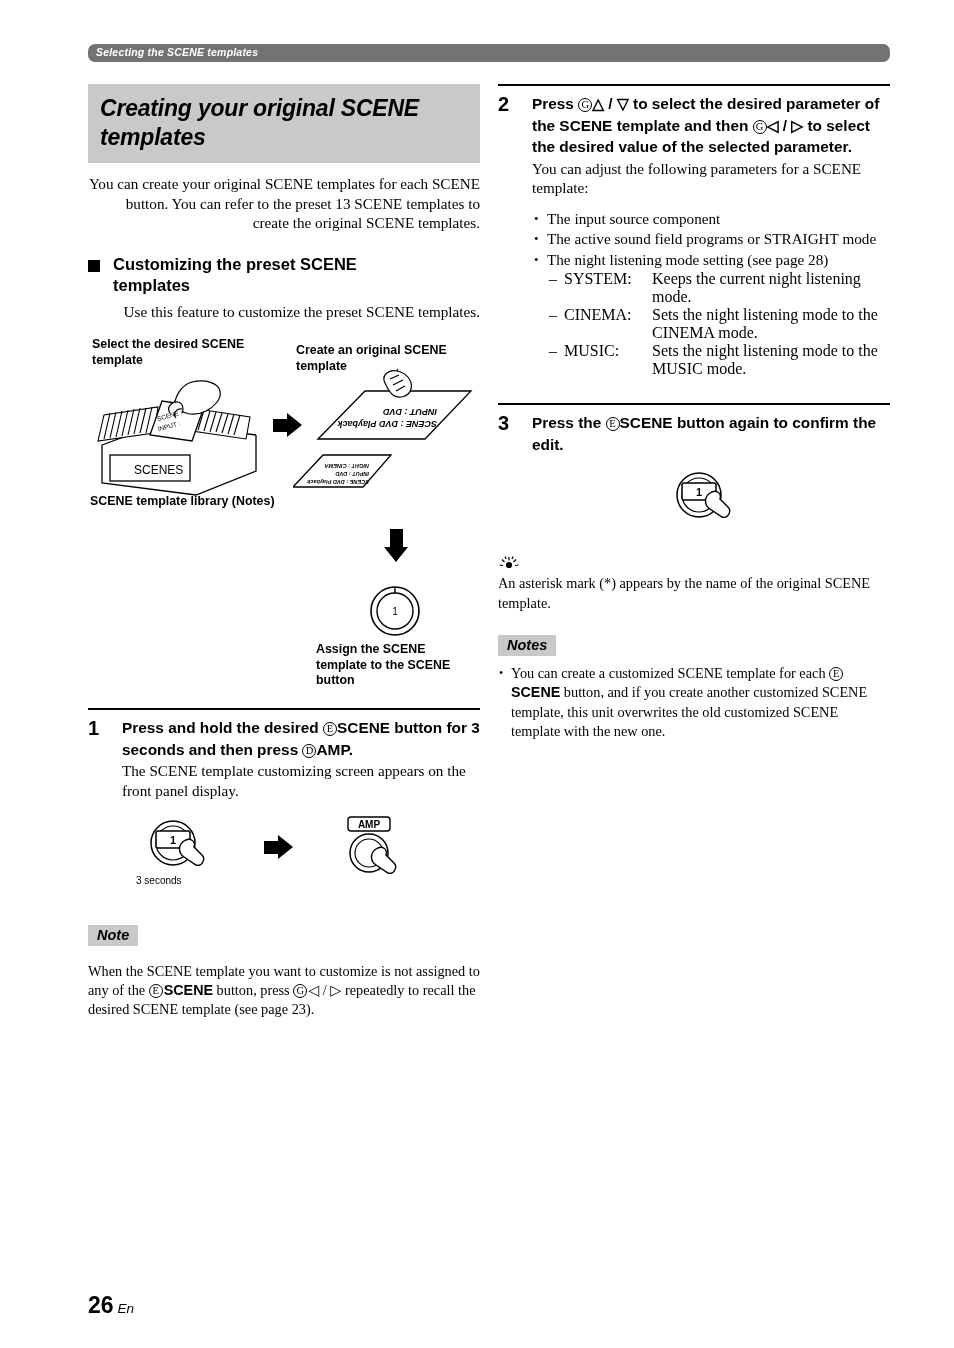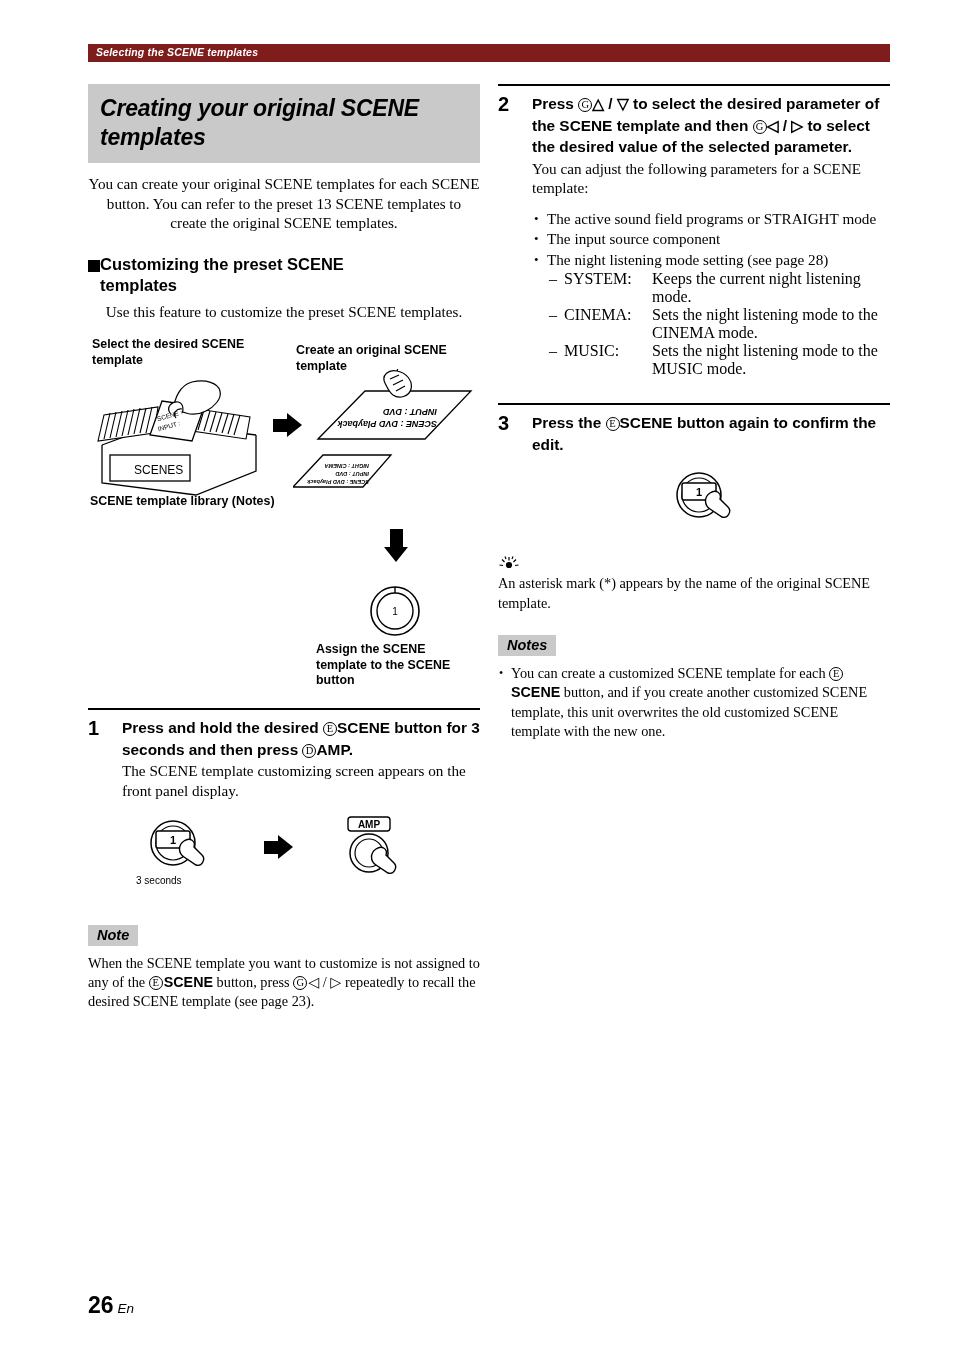--- a/index.html
+++ b/index.html
@@ -10,21 +10,22 @@
     font-family: "Liberation Serif", serif;
     color: #000;
     position: relative;
     overflow: hidden;
   }
   .page { position:relative; width:954px; height:1348px; }
 
   
   .runhead-bar{
     position:absolute; left:88px; top:44px; width:802px; height:18px;
-    background:#7f1d1d;
+    background:#737373;
+    border-radius:7px;
   }
   .runhead-bar span{
     position:absolute; left:8px; top:2px;
     color:#fff; font-family:"Liberation Sans", sans-serif;
     font-style:italic; font-weight:bold; font-size:10.5px;
     letter-spacing:.2px;
   }
 
   
   .col{ position:absolute; top:84px; width:392px; }
@@ -37,27 +38,27 @@
     font-family:"Liberation Sans", sans-serif;
     font-style:italic; font-weight:bold;
     font-size:23px; line-height:29px;
     padding:10px 20px 11px 12px;
     letter-spacing:-0.2px;
   }
 
   p.body{
     font-size:15.2px; line-height:19.6px;
     margin:11px 0 0 0;
-    text-align:center;
+    text-align:right;
   }
   p.body.tight{ margin-top:6px; }
 
   
   .subhead{
-    display:flex; margin-top:21px;
+    display:flex; gap:13px; margin-top:21px;
     font-family:"Liberation Sans", sans-serif;
     font-weight:bold; font-size:16.5px; line-height:21px;
   }
   .subhead .sq{
     width:12px; height:12px; background:#000; margin-top:6px; flex:0 0 12px;
   }
   .subhead .txt{ max-width:320px; }
 
   
   .figure{ position:relative; margin-top:16px; height:345px; }
@@ -138,21 +139,21 @@
   .dashrow .term{ width:88px; flex:0 0 88px; }
   .dashrow .def{ flex:1 1 auto; }
 
   
   .note-label{
     display:inline-block; background:#c9c9c9;
     font-family:"Liberation Sans", sans-serif;
     font-style:italic; font-weight:bold; font-size:14.5px;
     padding:2px 9px 3px 9px; margin-top:22px;
   }
-  .note-body{ font-size:14.3px; line-height:19.4px; margin-top:8px; }
+  .note-body{ font-size:14.3px; line-height:19.4px; margin-top:16px; }
   ul.noteslist{ list-style:none; margin:8px 0 0 0; padding:0; }
   ul.noteslist > li{
     position:relative; padding-left:13px;
     font-size:14.3px; line-height:19.4px;
   }
   ul.noteslist > li::before{
     content:"\2022"; position:absolute; left:1px; top:0; font-size:12px;
   }
   .bsc{ font-family:"Liberation Sans", sans-serif; font-weight:bold; }
 
@@ -352,22 +353,22 @@
       <div class="step-row">
         <div class="step-num">2</div>
         <div class="step-head">
           Press <span class="keycirc">G</span><span>△</span>&nbsp;/&nbsp;<span>▽</span> to select the desired parameter of the SCENE template and then <span class="keycirc">G</span><span>◁</span>&nbsp;/&nbsp;<span>▷</span> to select the desired value of the selected parameter.
         </div>
       </div>
       <div class="step-body">
         <p>You can adjust the following parameters for a SCENE template:</p>
 
         <ul class="blist">
+          <li>The input source component</li>
           <li>The active sound field programs or STRAIGHT mode</li>
-          <li>The input source component</li>
           <li>The night listening mode setting (see page 28)</li>
         </ul>
 
         <div class="dashrow">
           <div class="dash">–</div>
           <div class="term">SYSTEM:</div>
           <div class="def">Keeps the current night listening mode.</div>
         </div>
         <div class="dashrow">
           <div class="dash">–</div>

